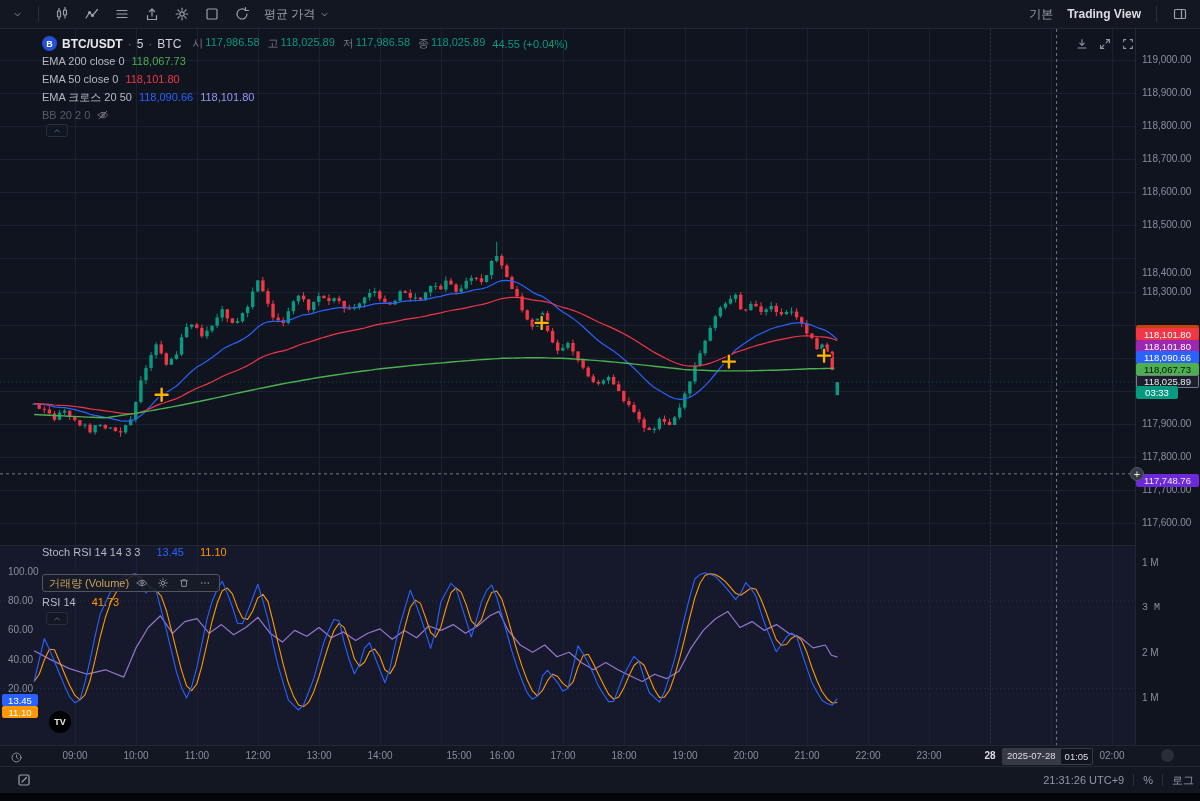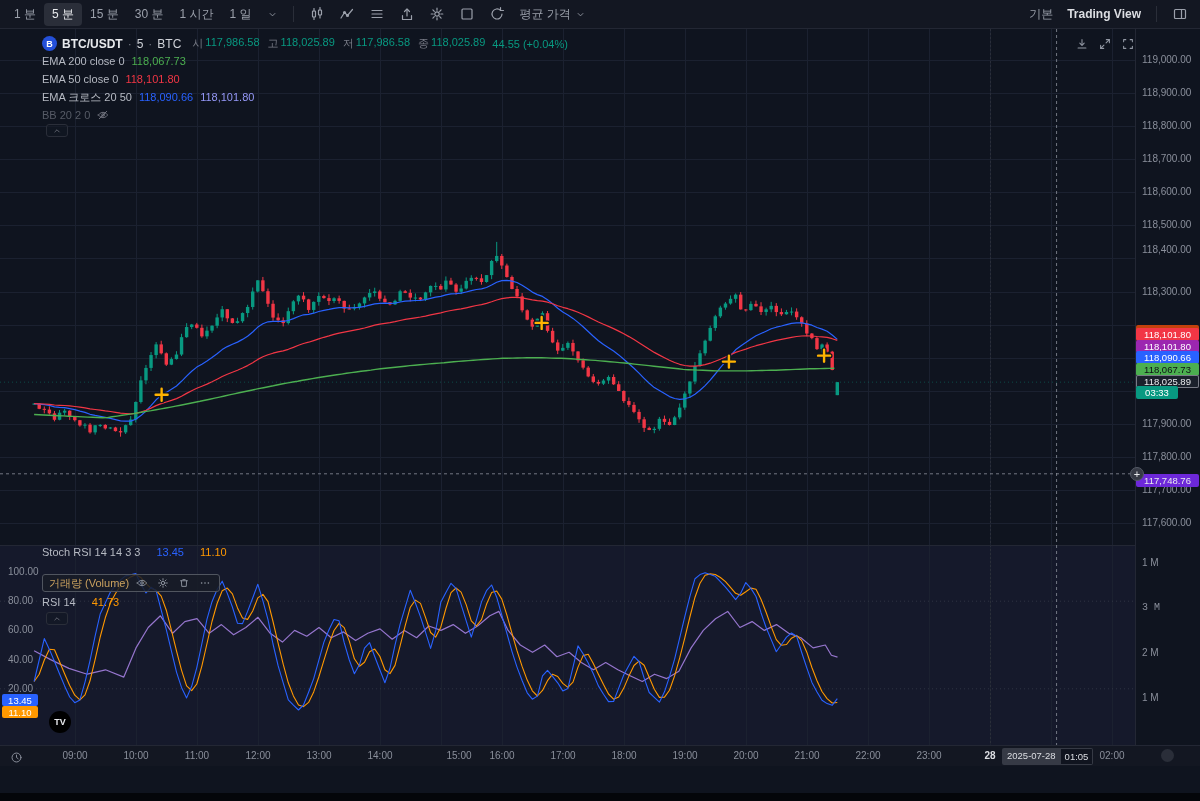--- a/index.html
+++ b/index.html
@@ -478,21 +478,20 @@
         <path d="M34.1 681.5L39.2 674.3L44.3 660.0L49.4 649.3L54.5 649.8L59.5 661.5L64.6 673.7L69.7 685.5L74.8 695.2L79.9 699.9L85.0 694.9L90.0 680.8L95.1 659.6L100.2 637.0L105.3 617.8L110.4 603.1L115.5 593.5L120.5 585.8L125.6 580.4L130.7 576.9L135.8 574.7L140.9 577.5L146.0 583.6L151.0 588.2L156.1 590.3L161.2 596.1L166.3 610.2L171.4 630.2L176.5 650.9L181.5 670.1L186.6 685.8L191.7 690.6L196.8 684.0L201.9 665.8L207.0 643.5L212.0 621.5L217.1 603.5L222.2 590.8L227.3 588.1L232.4 593.9L237.5 607.9L242.5 618.0L247.6 619.4L252.7 611.0L257.8 597.9L262.9 594.4L268.0 601.6L273.0 621.5L278.1 643.2L283.2 664.2L288.3 682.8L293.4 695.9L298.5 705.0L303.5 706.7L308.6 702.4L313.7 691.9L318.8 677.0L323.9 660.3L329.0 644.1L334.0 630.5L339.1 623.4L344.2 627.6L349.3 641.1L354.4 658.8L359.5 666.2L364.5 662.2L369.6 651.8L374.7 649.1L379.8 656.3L384.9 669.7L390.0 673.6L395.0 665.4L400.1 645.9L405.2 625.6L410.3 607.2L415.4 600.1L420.5 603.4L425.5 617.4L430.6 632.5L435.7 637.1L440.8 627.2L445.9 608.5L451.0 592.7L456.0 588.0L461.1 592.1L466.2 604.6L471.3 620.8L476.4 626.0L481.5 619.7L486.5 604.3L491.6 592.6L496.7 591.0L501.8 599.1L506.9 615.2L512.0 633.3L517.0 650.7L522.1 666.4L527.2 680.1L532.3 690.8L537.4 696.0L542.5 690.4L547.5 680.7L552.6 674.2L557.7 676.5L562.8 683.4L567.9 687.4L573.0 682.2L578.0 667.1L583.1 655.6L588.2 654.2L593.3 663.5L598.4 674.2L603.5 684.6L608.5 694.0L613.6 699.2L618.7 697.1L623.8 688.1L628.9 676.1L634.0 665.5L639.0 661.1L644.1 665.2L649.2 677.3L654.3 689.3L659.4 697.4L664.5 697.1L669.5 690.2L674.6 675.9L679.7 657.9L684.8 637.9L689.9 617.0L695.0 597.2L700.0 583.2L705.1 575.3L710.2 573.9L715.3 574.5L720.4 577.5L725.5 581.7L730.5 587.3L735.6 593.3L740.7 595.3L745.8 591.8L750.9 588.1L756.0 589.2L761.0 599.2L766.1 612.2L771.2 626.6L776.3 639.6L781.4 645.3L786.5 644.5L791.5 638.2L796.6 635.4L801.7 640.6L806.8 652.2L811.9 667.5L817.0 680.7L822.0 691.5L827.1 698.6L832.2 703.0L837.3 702.5" fill="none" stroke="#ff9800" stroke-width="1.1" stroke-linejoin="round"></path>
         <path d="M34.1 681.5L39.2 660.0L44.3 638.6L49.4 649.4L54.5 661.5L59.5 673.7L64.6 685.9L69.7 697.0L74.8 702.7L79.9 699.9L85.0 682.1L90.0 660.6L95.1 636.2L100.2 614.0L105.3 603.1L110.4 592.1L115.5 585.4L120.5 579.9L125.6 575.9L130.7 574.7L135.8 573.5L140.9 584.4L146.0 593.0L151.0 587.3L156.1 590.7L161.2 610.2L166.3 629.6L171.4 650.8L176.5 672.1L181.5 687.4L186.6 697.9L191.7 686.3L196.8 667.6L201.9 643.5L207.0 619.2L212.0 601.7L217.1 589.5L222.2 581.2L227.3 593.4L232.4 607.0L237.5 623.3L242.5 623.6L247.6 611.4L252.7 598.0L257.8 584.2L262.9 600.8L268.0 619.7L273.0 644.0L278.1 665.7L283.2 682.8L288.3 699.8L293.4 705.2L298.5 710.0L303.5 705.0L308.6 692.2L313.7 678.6L318.8 660.3L323.9 642.1L329.0 629.8L334.0 619.5L339.1 620.8L344.2 642.7L349.3 660.0L354.4 673.8L359.5 664.6L364.5 648.2L369.6 642.7L374.7 656.5L379.8 669.8L384.9 682.8L390.0 668.3L395.0 645.2L400.1 624.3L405.2 607.2L410.3 590.2L415.4 603.0L420.5 616.9L425.5 632.2L430.6 648.4L435.7 630.7L440.8 602.3L445.9 592.4L451.0 583.3L456.0 588.4L461.1 604.6L466.2 620.8L471.3 637.1L476.4 620.2L481.5 601.9L486.5 590.7L491.6 585.0L496.7 597.2L501.8 615.1L506.9 633.3L512.0 651.6L517.0 667.1L522.1 680.5L527.2 692.8L532.3 699.2L537.4 696.1L542.5 675.8L547.5 670.3L552.6 676.4L557.7 682.8L562.8 690.9L567.9 688.4L573.0 667.1L578.0 645.9L583.1 653.8L588.2 662.9L593.3 673.7L598.4 685.9L603.5 694.3L608.5 701.6L613.6 701.5L618.7 688.1L623.8 674.7L628.9 665.4L634.0 656.3L639.0 661.5L644.1 677.9L649.2 692.5L654.3 697.4L659.4 702.2L664.5 691.8L669.5 676.6L674.6 659.2L679.7 637.9L684.8 616.7L689.9 596.3L695.0 578.7L700.0 574.6L705.1 572.7L710.2 574.5L715.3 576.3L720.4 581.6L725.5 587.1L730.5 593.2L735.6 599.6L740.7 593.2L745.8 582.6L750.9 588.4L756.0 596.5L761.0 612.7L766.1 627.5L771.2 639.6L776.3 651.8L781.4 644.5L786.5 637.1L791.5 633.0L796.6 636.2L801.7 652.5L806.8 667.8L811.9 682.4L817.0 692.0L822.0 700.2L827.1 703.6L832.2 705.3L837.3 698.6" fill="none" stroke="#2962ff" stroke-width="1.1" stroke-linejoin="round"></path>
       </g>
       <line x1="0" y1="382.15209285714303" x2="1135" y2="382.15209285714303" stroke="#089981" stroke-dasharray="1,3" opacity="0.4"></line>
       <line x1="0" y1="545.5" x2="1135" y2="545.5" stroke="#232734" shape-rendering="crispEdges"></line>
       <line x1="1056.5629999999999" y1="29" x2="1056.5629999999999" y2="745" stroke="#8a8f9b" stroke-dasharray="3,3" opacity="0.8"></line>
       <line x1="0" y1="473.8029428571446" x2="1135" y2="473.8029428571446" stroke="#8a8f9b" stroke-dasharray="3,3" opacity="0.8"></line>
     </svg>
 
   <header id="toolbar">
-    <div id="tf-group"><button class="tf">1 분</button><button class="tf sel">5 분</button><button class="tf">15 분</button><button class="tf">30 분</button><button class="tf">1 시간</button><button class="tf">1 일</button></div>
     <button class="tbtn sm">
         <svg width="16" height="16" viewBox="0 0 16 16" fill="none" stroke="currentColor" stroke-width="1.2" stroke-linecap="round" stroke-linejoin="round">
           <path d="M4.5 6.5L8 10l3.5-3.5"></path>
         </svg>
       </button>
     <div class="vsep"></div>
     <button class="tbtn">
         <svg width="16" height="16" viewBox="0 0 16 16" fill="none" stroke="currentColor" stroke-width="1.2" stroke-linecap="round" stroke-linejoin="round">
           <rect x="3.5" y="5" width="3" height="6" rx="0.5"></rect>
           <line x1="5" y1="2.5" x2="5" y2="5"></line>
@@ -689,21 +688,21 @@
   <div id="watermark">TV</div>
 
   <div id="price-axis"></div>
   <div id="overlays">
       <div class="ptick" style="top: 54px;">119,000.00</div>
       <div class="ptick" style="top: 87.0714px;">118,900.00</div>
       <div class="ptick" style="top: 120.143px;">118,800.00</div>
       <div class="ptick" style="top: 153.214px;">118,700.00</div>
       <div class="ptick" style="top: 186.286px;">118,600.00</div>
       <div class="ptick" style="top: 219.357px;">118,500.00</div>
-      <div class="ptick" style="top: 244px;">118,400.00</div>
+      <div class="ptick" style="top: 267px;">118,400.00</div>
       <div class="ptick" style="top: 285.5px;">118,300.00</div>
       <div class="ptick" style="top: 417.786px;">117,900.00</div>
       <div class="ptick" style="top: 450.857px;">117,800.00</div>
       <div class="ptick" style="top: 483.929px;">117,700.00</div>
       <div class="ptick" style="top: 517px;">117,600.00</div>
       <div class="plabel" style="top: 325px; background: #c2410c; color: rgb(12, 14, 21);">118,109.71</div>
       <div class="plabel" style="top: 328px; background: rgb(242, 54, 69); color: rgb(255, 255, 255);">118,101.80</div>
       <div class="plabel" style="top: 339.5px; background: rgb(156, 39, 176); color: rgb(255, 255, 255);">118,101.80</div>
       <div class="plabel" style="top: 351px; background: rgb(41, 98, 255); color: rgb(255, 255, 255);">118,090.66</div>
       <div class="plabel" style="top: 362.5px; background: rgb(76, 175, 80); color: rgb(12, 14, 21);">118,067.73</div>
@@ -748,14 +747,29 @@
       <div class="ttick" style="left: 604px;">18:00</div>
       <div class="ttick" style="left: 665px;">19:00</div>
       <div class="ttick" style="left: 726px;">20:00</div>
       <div class="ttick" style="left: 787px;">21:00</div>
       <div class="ttick" style="left: 848px;">22:00</div>
       <div class="ttick" style="left: 909px;">23:00</div>
       <div class="ttick em" style="left: 970px;">28</div>
       <div class="ttick" style="left: 1092px;">02:00</div>
     </div>
 
+  <div id="bottom-bar">
+    <button class="tbtn">
+        <svg width="16" height="16" viewBox="0 0 16 16" fill="none" stroke="currentColor" stroke-width="1.2" stroke-linecap="round" stroke-linejoin="round">
+          <rect x="3" y="3" width="10" height="10" rx="1.5"></rect>
+          <path d="M6 10l4.5-4.5"></path>
+        </svg>
+      </button>
+    <div id="status-right">
+      <span>21:31:26 UTC+9</span>
+      <span class="ssep"></span>
+      <button class="sbtn">%</button>
+      <span class="ssep"></span>
+      <button class="sbtn">로그</button>
+    </div>
+  </div>
   <div id="strip"></div>
 </div>
 
 </body></html>

